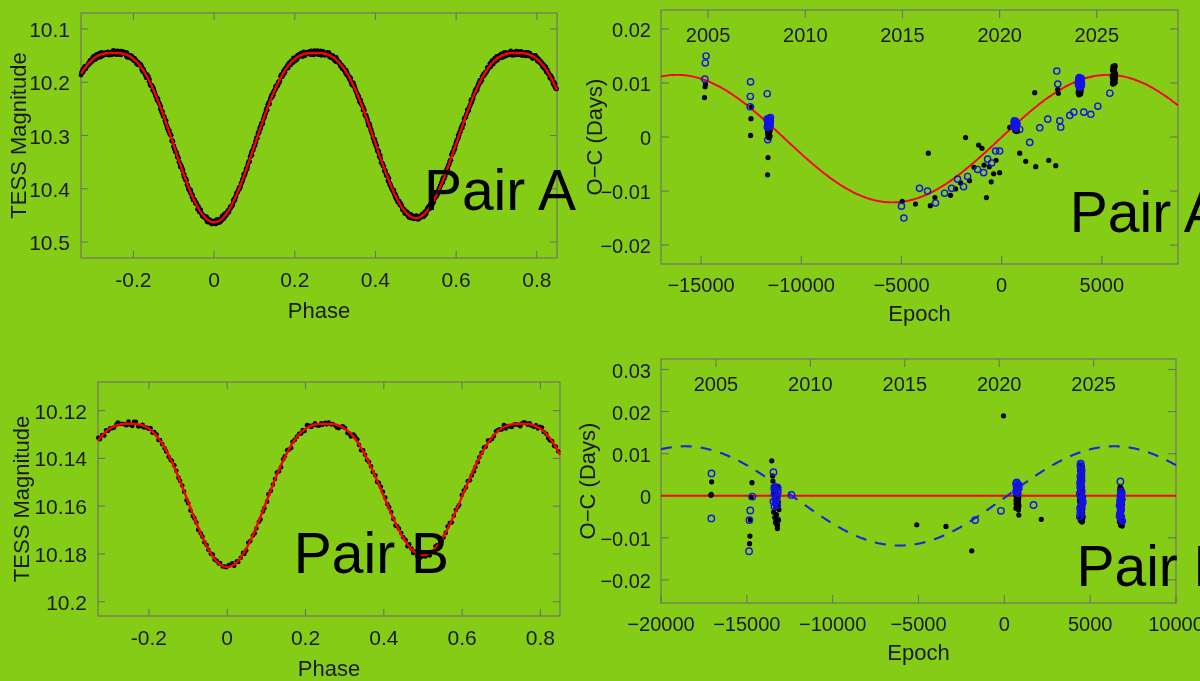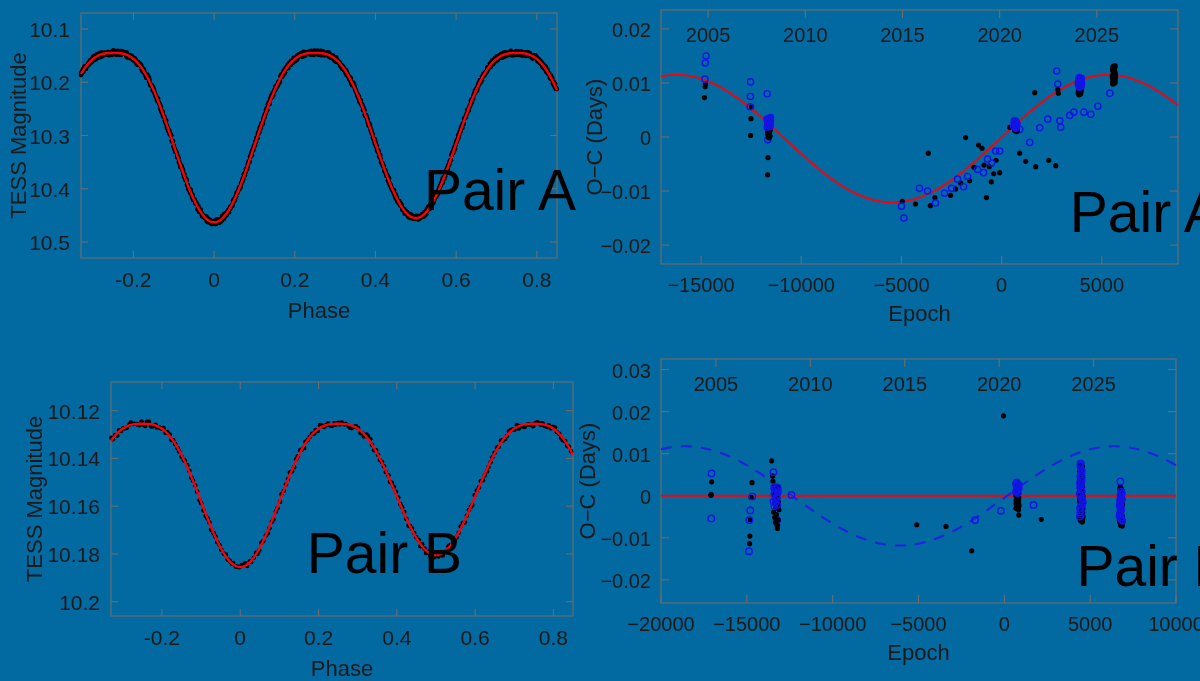--- a/index.html
+++ b/index.html
@@ -10,21 +10,21 @@
   body {
     width: 1200px;
     height: 681px;
     font-family: "Liberation Sans", sans-serif;
     overflow: hidden;
   }
   #figure {
     position: relative;
     width: 1200px;
     height: 681px;
-    background: #0369a1;
+    background: #84cc16;
   }
   .panel {
     position: absolute;
   }
   svg {
     display: block;
     overflow: visible;
   }
   .axis-box {
     fill: none;
@@ -1171,21 +1171,21 @@
           <circle cx="554.64" cy="86.41" r="2.4" class="pt-black"></circle>
           <circle cx="555.18" cy="83.97" r="2.4" class="pt-black"></circle>
           <circle cx="555.56" cy="88.51" r="2.4" class="pt-black"></circle>
           <circle cx="556.04" cy="88.26" r="2.4" class="pt-black"></circle>
           <circle cx="556.61" cy="89.05" r="2.4" class="pt-black"></circle>
         </g>
         <path d="M81.00,73.83L82.13,71.98L83.27,70.22L84.40,68.55L85.53,66.98L86.67,65.51L87.80,64.13L88.93,62.84L90.07,61.64L91.20,60.53L92.33,59.52L93.47,58.59L94.60,57.74L95.73,56.98L96.87,56.30L98.00,55.69L99.13,55.16L100.27,54.70L101.40,54.31L102.53,53.97L103.67,53.70L104.80,53.47L105.93,53.30L107.07,53.16L108.20,53.07L109.33,53.01L110.47,52.97L111.60,52.95L112.73,52.95L113.87,52.95L115.00,52.95L116.13,52.97L117.27,53.01L118.40,53.07L119.53,53.17L120.67,53.31L121.80,53.48L122.93,53.71L124.07,53.99L125.20,54.33L126.33,54.73L127.47,55.20L128.60,55.74L129.73,56.35L130.87,57.05L132.00,57.82L133.13,58.68L134.27,59.62L135.40,60.65L136.53,61.78L137.67,62.99L138.80,64.30L139.93,65.71L141.07,67.21L142.20,68.81L143.33,70.51L144.47,72.30L145.60,74.19L146.73,76.17L147.87,78.25L149.00,80.43L150.13,82.69L151.27,85.05L152.40,87.49L153.53,90.02L154.67,92.64L155.80,95.33L156.93,98.10L158.07,100.94L159.20,103.85L160.33,106.83L161.47,109.87L162.60,112.97L163.73,116.12L164.87,119.31L166.00,122.55L167.13,125.83L168.27,129.13L169.40,132.47L170.53,135.82L171.67,139.19L172.80,142.57L173.93,145.96L175.07,149.34L176.20,152.71L177.33,156.07L178.47,159.40L179.60,162.71L180.73,165.99L181.87,169.23L183.00,172.42L184.13,175.56L185.27,178.64L186.40,181.66L187.53,184.61L188.67,187.48L189.80,190.28L190.93,192.98L192.07,195.60L193.20,198.12L194.33,200.54L195.47,202.85L196.60,205.05L197.73,207.13L198.87,209.10L200.00,210.94L201.13,212.65L202.27,214.23L203.40,215.68L204.53,217.00L205.67,218.17L206.80,219.20L207.93,220.08L209.07,220.82L210.20,221.42L211.33,221.86L212.47,222.16L213.60,222.30L214.73,222.29L215.87,222.14L217.00,221.83L218.13,221.37L219.27,220.77L220.40,220.01L221.53,219.12L222.67,218.07L223.80,216.89L224.93,215.57L226.07,214.11L227.20,212.51L228.33,210.79L229.47,208.93L230.60,206.96L231.73,204.87L232.87,202.66L234.00,200.34L235.13,197.91L236.27,195.38L237.40,192.76L238.53,190.04L239.67,187.24L240.80,184.36L241.93,181.40L243.07,178.38L244.20,175.29L245.33,172.15L246.47,168.95L247.60,165.71L248.73,162.43L249.87,159.12L251.00,155.78L252.13,152.42L253.27,149.05L254.40,145.67L255.53,142.29L256.67,138.91L257.80,135.54L258.93,132.18L260.07,128.85L261.20,125.55L262.33,122.27L263.47,119.04L264.60,115.85L265.73,112.70L266.87,109.61L268.00,106.58L269.13,103.60L270.27,100.70L271.40,97.86L272.53,95.10L273.67,92.41L274.80,89.81L275.93,87.28L277.07,84.85L278.20,82.50L279.33,80.24L280.47,78.07L281.60,76.00L282.73,74.03L283.87,72.14L285.00,70.36L286.13,68.67L287.27,67.08L288.40,65.59L289.53,64.19L290.67,62.89L291.80,61.68L292.93,60.56L294.07,59.54L295.20,58.60L296.33,57.75L297.47,56.98L298.60,56.30L299.73,55.69L300.87,55.16L302.00,54.70L303.13,54.30L304.27,53.97L305.40,53.69L306.53,53.47L307.67,53.29L308.80,53.16L309.93,53.07L311.07,53.00L312.20,52.97L313.33,52.95L314.47,52.95L315.60,52.95L316.73,52.95L317.87,52.97L319.00,53.01L320.13,53.08L321.27,53.17L322.40,53.31L323.53,53.49L324.67,53.72L325.80,54.00L326.93,54.34L328.07,54.74L329.20,55.21L330.33,55.74L331.47,56.35L332.60,57.04L333.73,57.81L334.87,58.66L336.00,59.60L337.13,60.62L338.27,61.74L339.40,62.94L340.53,64.24L341.67,65.63L342.80,67.11L343.93,68.69L345.07,70.37L346.20,72.13L347.33,73.99L348.47,75.95L349.60,78.00L350.73,80.13L351.87,82.36L353.00,84.68L354.13,87.08L355.27,89.56L356.40,92.12L357.53,94.76L358.67,97.47L359.80,100.26L360.93,103.11L362.07,106.02L363.20,108.99L364.33,112.02L365.47,115.09L366.60,118.21L367.73,121.37L368.87,124.57L370.00,127.79L371.13,131.04L372.27,134.31L373.40,137.59L374.53,140.88L375.67,144.17L376.80,147.45L377.93,150.73L379.07,153.99L380.20,157.23L381.33,160.45L382.47,163.62L383.60,166.76L384.73,169.86L385.87,172.90L387.00,175.89L388.13,178.81L389.27,181.67L390.40,184.45L391.53,187.15L392.67,189.77L393.80,192.30L394.93,194.74L396.07,197.07L397.20,199.31L398.33,201.43L399.47,203.44L400.60,205.34L401.73,207.12L402.87,208.77L404.00,210.30L405.13,211.69L406.27,212.95L407.40,214.08L408.53,215.07L409.67,215.93L410.80,216.64L411.93,217.20L413.07,217.63L414.20,217.91L415.33,218.04L416.47,218.03L417.60,217.87L418.73,217.57L419.87,217.13L421.00,216.54L422.13,215.80L423.27,214.93L424.40,213.92L425.53,212.77L426.67,211.49L427.80,210.07L428.93,208.52L430.07,206.85L431.20,205.06L432.33,203.14L433.47,201.11L434.60,198.97L435.73,196.72L436.87,194.37L438.00,191.92L439.13,189.38L440.27,186.75L441.40,184.03L442.53,181.24L443.67,178.37L444.80,175.44L445.93,172.44L447.07,169.39L448.20,166.29L449.33,163.14L450.47,159.96L451.60,156.74L452.73,153.50L453.87,150.23L455.00,146.95L456.13,143.67L457.27,140.38L458.40,137.09L459.53,133.81L460.67,130.54L461.80,127.30L462.93,124.08L464.07,120.89L465.20,117.73L466.33,114.62L467.47,111.55L468.60,108.53L469.73,105.57L470.87,102.67L472.00,99.83L473.13,97.06L474.27,94.35L475.40,91.73L476.53,89.18L477.67,86.71L478.80,84.32L479.93,82.02L481.07,79.80L482.20,77.68L483.33,75.65L484.47,73.70L485.60,71.86L486.73,70.10L487.87,68.44L489.00,66.88L490.13,65.41L491.27,64.03L492.40,62.75L493.53,61.56L494.67,60.46L495.80,59.45L496.93,58.53L498.07,57.69L499.20,56.93L500.33,56.26L501.47,55.66L502.60,55.13L503.73,54.67L504.87,54.28L506.00,53.95L507.13,53.68L508.27,53.46L509.40,53.29L510.53,53.16L511.67,53.06L512.80,53.00L513.93,52.97L515.07,52.95L516.20,52.95L517.33,52.95L518.47,52.95L519.60,52.97L520.73,53.01L521.87,53.08L523.00,53.18L524.13,53.32L525.27,53.50L526.40,53.73L527.53,54.01L528.67,54.36L529.80,54.76L530.93,55.24L532.07,55.78L533.20,56.40L534.33,57.10L535.47,57.88L536.60,58.74L537.73,59.69L538.87,60.73L540.00,61.86L541.13,63.08L542.27,64.40L543.40,65.81L544.53,67.32L545.67,68.92L546.80,70.63L547.93,72.43L549.07,74.32L550.20,76.31L551.33,78.40L552.47,80.58L553.60,82.85L554.73,85.21L555.87,87.66L557.00,90.20" class="model-curve-red"></path>
         <text x="423.8813559322034" y="210.06521739130432" class="panel-tag">Pair A</text>
       </svg>
     </div>
-    <div class="panel" style="left: 16px; top: 340px; width: 600px; height: 341px;">
+    <div class="panel" style="left: 3px; top: 340px; width: 600px; height: 341px;">
       <svg width="600" height="341">
         <rect x="95" y="42" width="462" height="234" class="axis-box"></rect>
         <line x1="95" y1="70.65306122448695" x2="102" y2="70.65306122448695" class="tick-line"></line>
         <line x1="557" y1="70.65306122448695" x2="550" y2="70.65306122448695" class="tick-line"></line>
         <text x="84" y="78.65306122448695" text-anchor="end" class="tick-label">10.12</text>
         <line x1="95" y1="118.40816326530698" x2="102" y2="118.40816326530698" class="tick-line"></line>
         <line x1="557" y1="118.40816326530698" x2="550" y2="118.40816326530698" class="tick-line"></line>
         <text x="84" y="126.40816326530698" text-anchor="end" class="tick-label">10.14</text>
         <line x1="95" y1="166.1632653061228" x2="102" y2="166.1632653061228" class="tick-line"></line>
         <line x1="557" y1="166.1632653061228" x2="550" y2="166.1632653061228" class="tick-line"></line>

